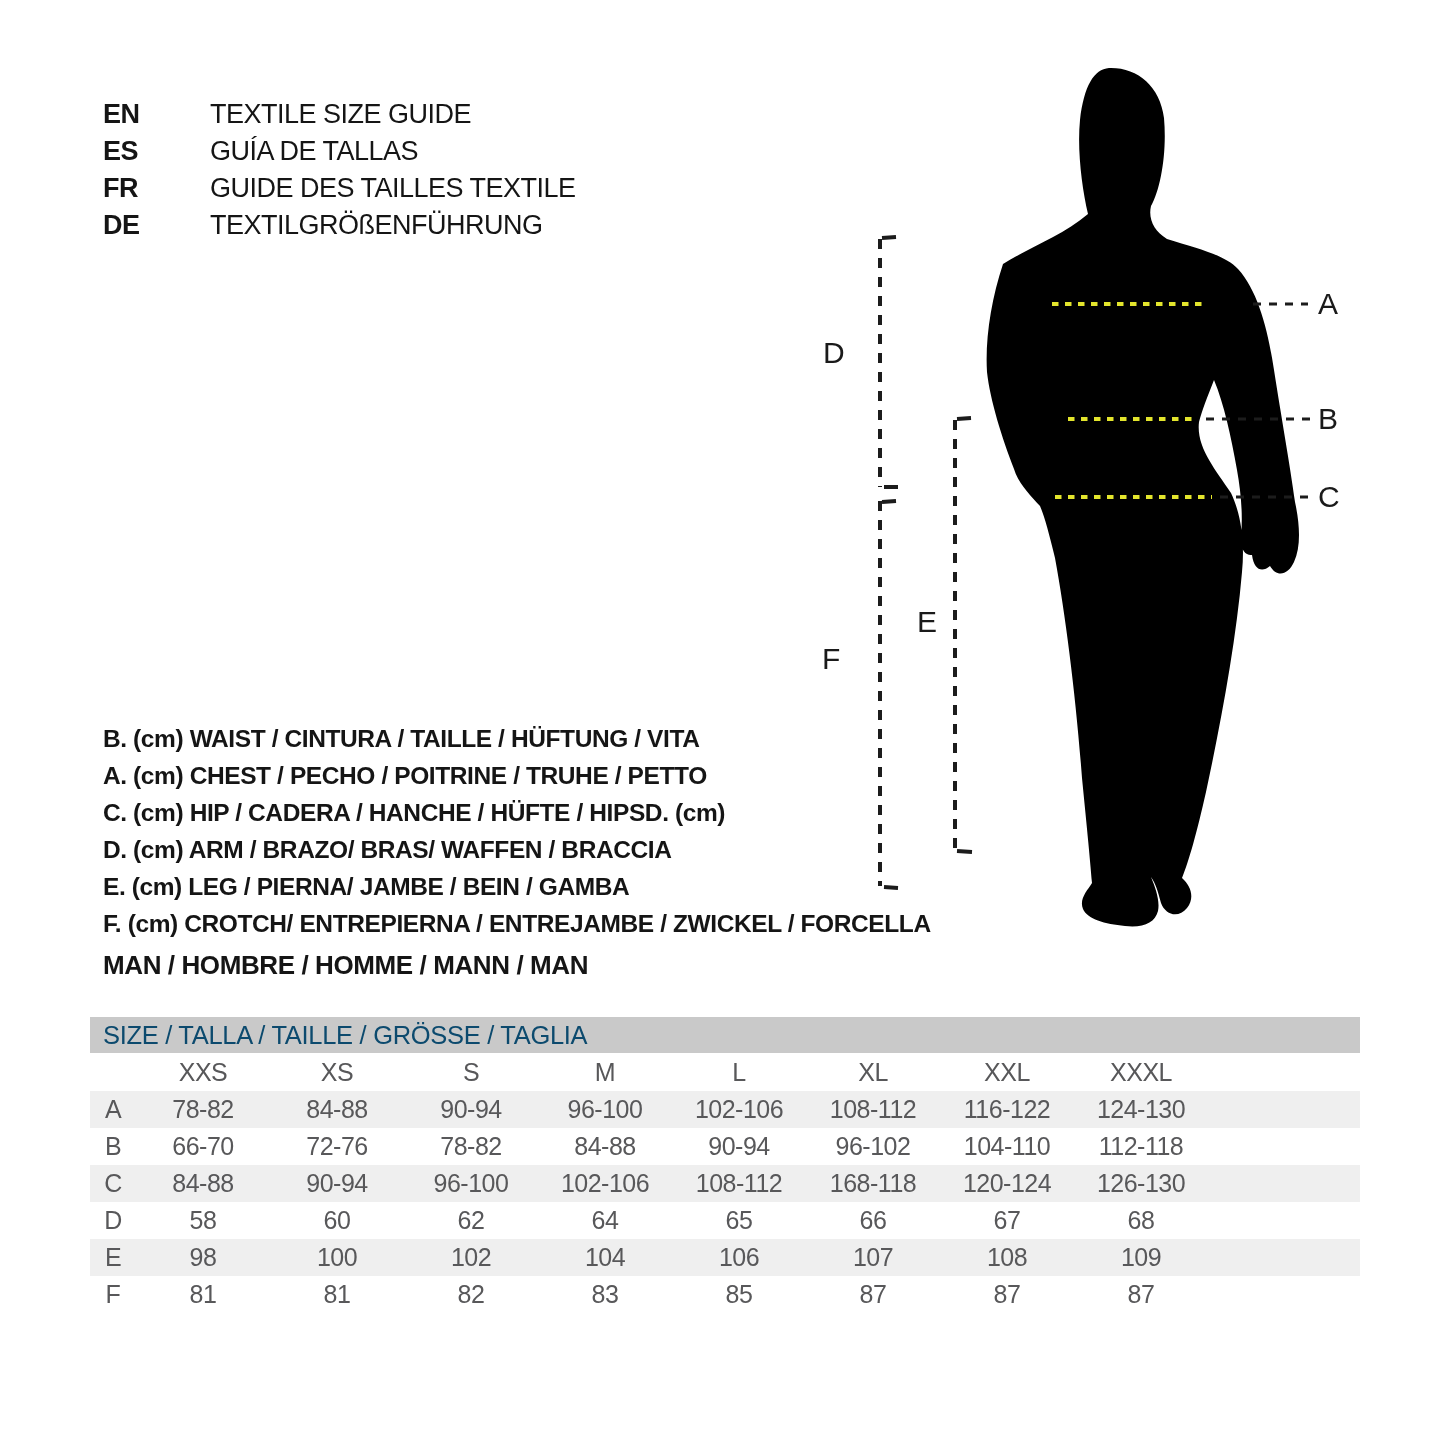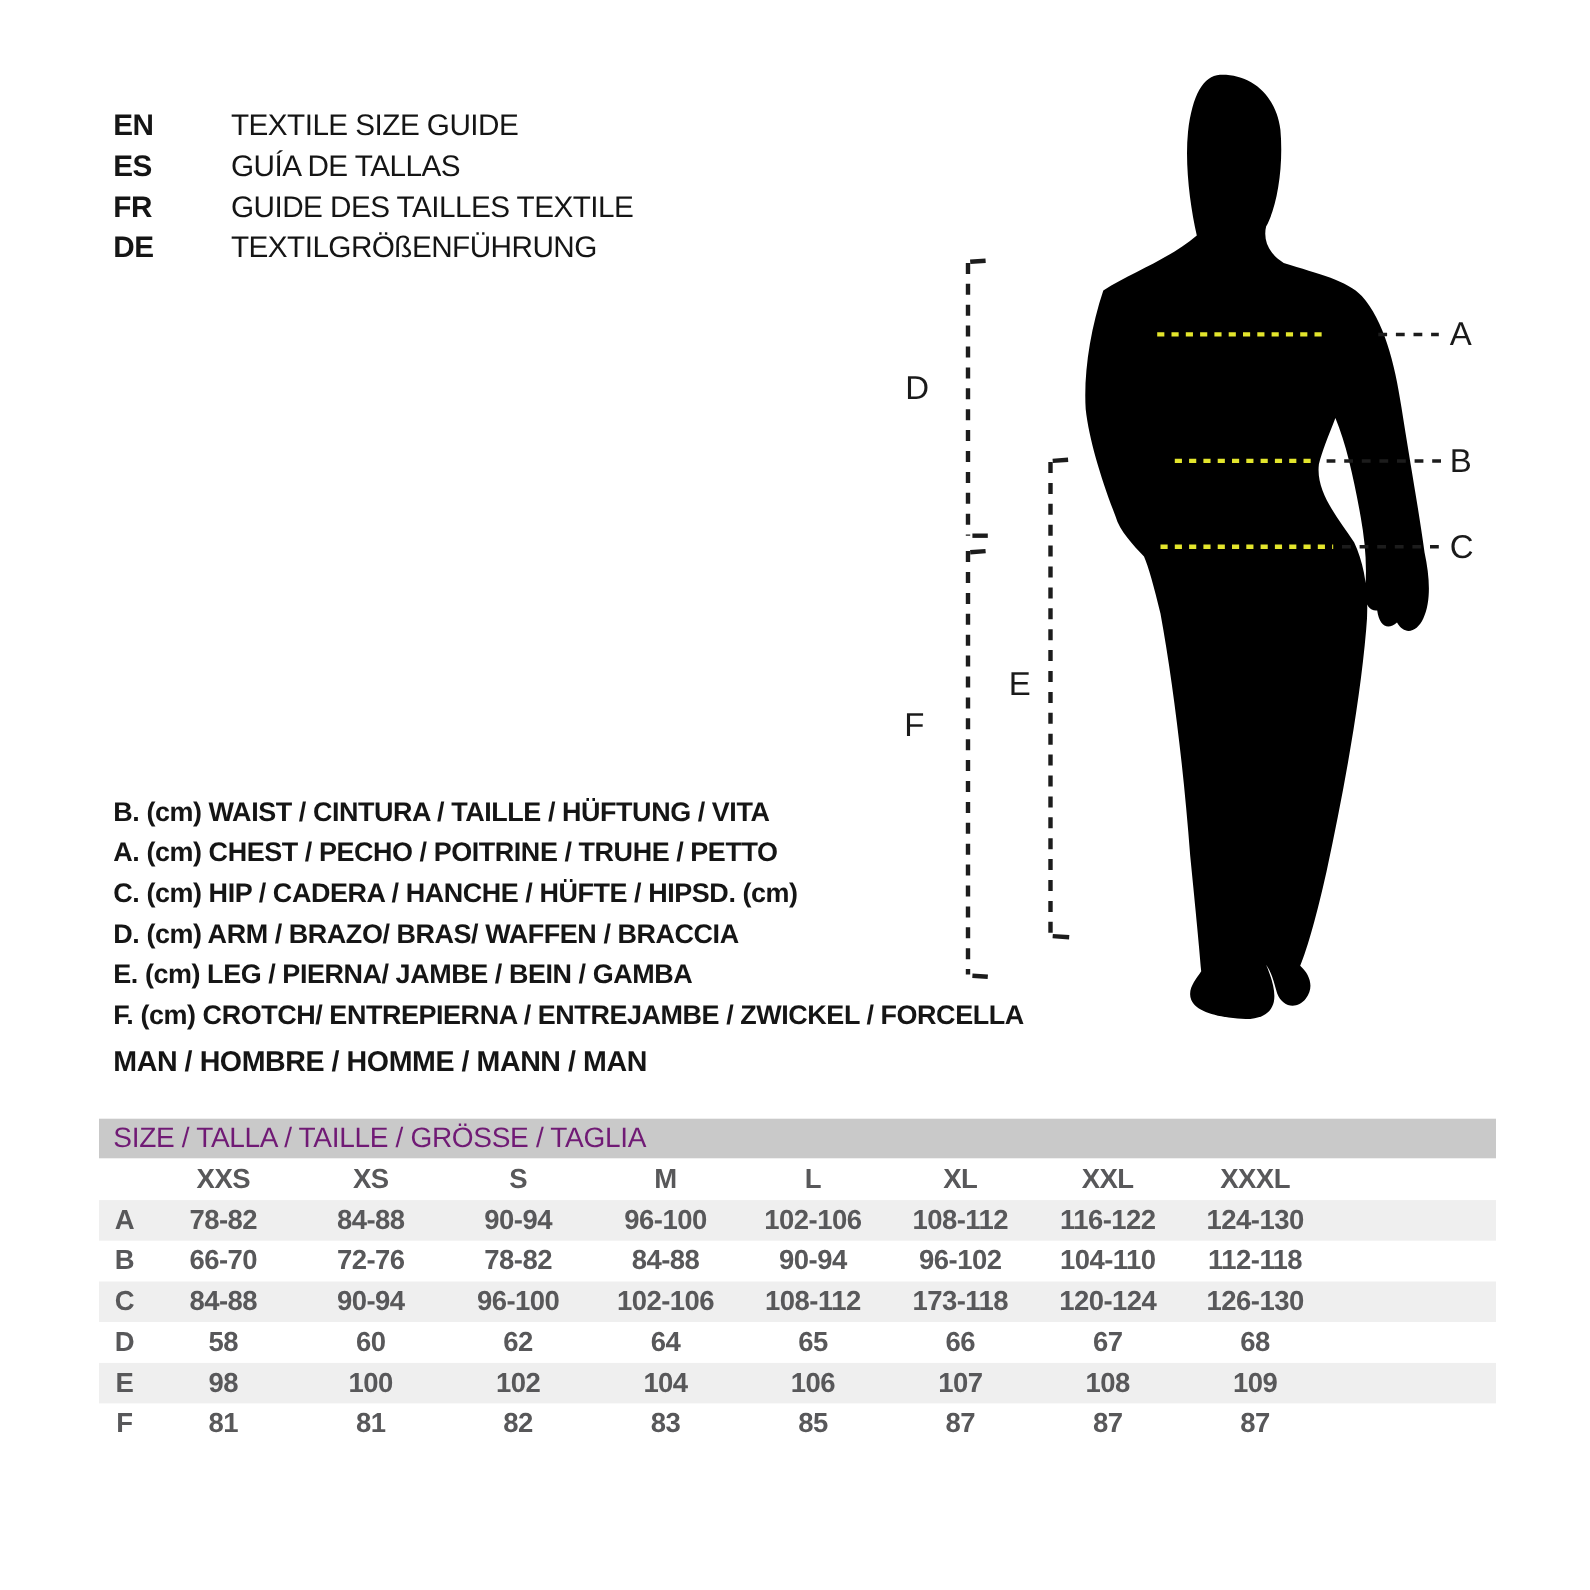--- a/index.html
+++ b/index.html
@@ -13,23 +13,23 @@
   .lang-code{width:87px;font-size:27px;font-weight:700;letter-spacing:-0.5px;}
   .lang-title{font-size:27px;font-weight:400;letter-spacing:-0.5px;white-space:nowrap;}
   
   .legend-block{position:absolute;left:103px;top:720px;}
   .legend-line{height:37px;display:flex;align-items:center;font-size:24.5px;font-weight:700;letter-spacing:-0.4px;white-space:nowrap;}
   
   .category-line{position:absolute;left:103px;top:950px;font-size:26px;font-weight:700;letter-spacing:-0.4px;text-align:center;}
   
   .size-table{position:absolute;left:90px;top:1017px;width:1270px;font-size:25px;color:#58585a;}
   .tbl-header{height:36px;background:#c9c9c9;display:flex;align-items:center;
-              padding-left:13px;box-sizing:border-box;font-size:25.5px;color:#701a75;
+              padding-left:13px;box-sizing:border-box;font-size:25.5px;color:#0c4a6e;
               font-weight:400;letter-spacing:-0.3px;}
-  .tbl-row{display:grid;grid-template-columns:46px repeat(8,134px) 1fr;align-items:center;height:37px;font-weight:bold;}
+  .tbl-row{display:grid;grid-template-columns:46px repeat(8,134px) 1fr;align-items:center;height:37px;}
   .tbl-row.sizes{height:38px;}
   .tbl-row .cell{text-align:center;letter-spacing:-0.5px;}
   .tbl-row .row-label{text-align:center;}
   .row-alt{background:#efefef;}
   .row-plain{background:#ffffff;}
   
   .figure-svg{position:absolute;left:0;top:0;width:1445px;height:1445px;}
   .marker-label{font-family:"Liberation Sans",sans-serif;font-size:30px;fill:#1a1a1a;}
 </style>
 </head>
@@ -177,21 +177,21 @@
       <span class="cell"></span>
     </div>
 
     <div class="tbl-row row-alt">
       <span class="cell row-label">C</span>
       <span class="cell">84-88</span>
       <span class="cell">90-94</span>
       <span class="cell">96-100</span>
       <span class="cell">102-106</span>
       <span class="cell">108-112</span>
-      <span class="cell">173-118</span>
+      <span class="cell">168-118</span>
       <span class="cell">120-124</span>
       <span class="cell">126-130</span>
       <span class="cell"></span>
     </div>
 
     <div class="tbl-row row-plain">
       <span class="cell row-label">D</span>
       <span class="cell">58</span>
       <span class="cell">60</span>
       <span class="cell">62</span>

